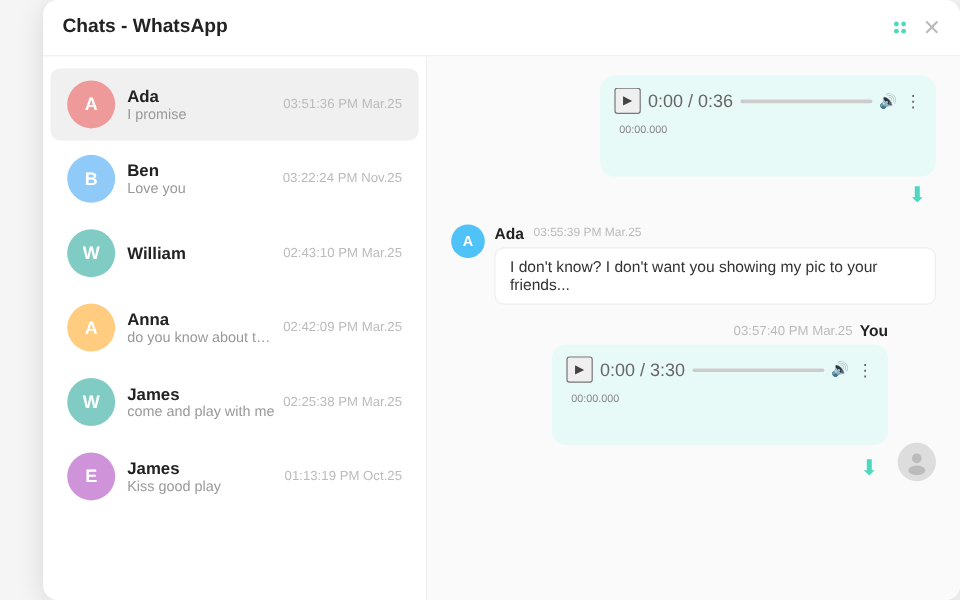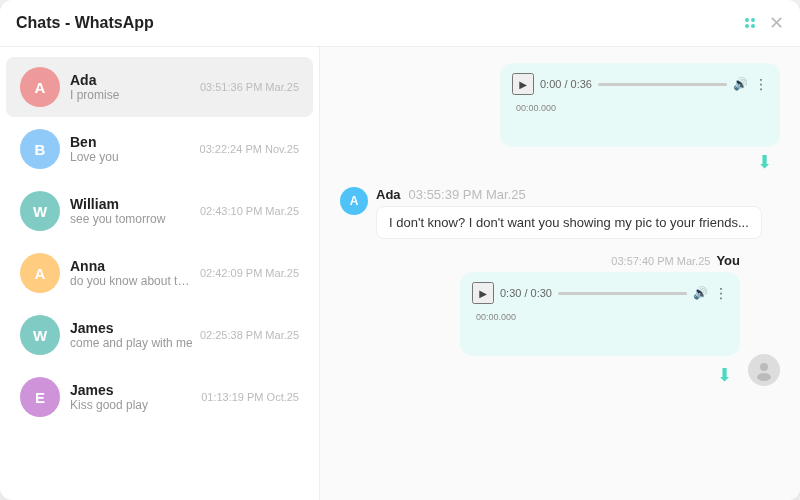--- a/index.html
+++ b/index.html
@@ -13,20 +13,21 @@
     }
     .window {
       width: 800px;
       height: 500px;
       background: #fff;
       border-radius: 12px;
       box-shadow: 0 4px 24px rgba(0,0,0,0.12);
       display: flex;
       flex-direction: column;
       overflow: hidden;
+      margin-left: 36px;
     }
     .title-bar {
       display: flex;
       align-items: center;
       justify-content: space-between;
       padding: 12px 16px;
       border-bottom: 1px solid #eee;
       flex-shrink: 0;
     }
     .title-bar-left {
@@ -145,21 +146,21 @@
       width: 22px;
       height: 22px;
       display: flex;
       align-items: center;
       justify-content: center;
       cursor: pointer;
       font-size: 10px;
       color: #444;
     }
     .time-display {
-      font-size: 11px;
+      font-size: 15px;
       color: #666;
     }
     .progress-bar {
       flex: 1;
       height: 3px;
       background: #ccc;
       border-radius: 2px;
       position: relative;
     }
     .progress-fill {
@@ -230,21 +231,21 @@
       display: flex;
       align-items: center;
       gap: 8px;
     }
     .msg-sender {
       font-size: 13px;
       font-weight: 600;
       color: #222;
     }
     .msg-timestamp {
-      font-size: 13px;
+      font-size: 10px;
       color: #bbb;
     }
     .msg-text {
       font-size: 13px;
       color: #333;
       background: #fff;
       border-radius: 8px;
       padding: 8px 12px;
       border: 1px solid #eee;
       display: inline-block;
@@ -325,21 +326,20 @@
     <div class="chat-info">
       <div class="chat-name">Ben</div>
       <div class="chat-preview">Love you</div>
     </div>
     <div class="chat-time">03:22:24 PM Nov.25</div>
   </div>
         <div class="chat-item">
     <div class="avatar" style="background:#80cbc4">W</div>
     <div class="chat-info">
       <div class="chat-name">William</div>
-      <div class="chat-preview">see you tomorrow</div>
     </div>
     <div class="chat-time">02:43:10 PM Mar.25</div>
   </div>
         <div class="chat-item">
     <div class="avatar" style="background:#ffcc80">A</div>
     <div class="chat-info">
       <div class="chat-name">Anna</div>
       <div class="chat-preview">do you know about that</div>
     </div>
     <div class="chat-time">02:42:09 PM Mar.25</div>
@@ -470,21 +470,21 @@
 
         <div class="msg-outgoing">
           <div class="msg-outgoing-info">
             <div class="outgoing-header">
               <span class="outgoing-timestamp">03:57:40 PM Mar.25</span>
               <span class="outgoing-you">You</span>
             </div>
             <div class="voice-bubble">
               <div class="voice-controls">
                 <button class="play-btn">▶</button>
-                <span class="time-display">0:30 / 0:30</span>
+                <span class="time-display">0:00 / 3:30</span>
                 <div class="progress-bar">
                   <div class="progress-fill"></div>
                 </div>
                 <span class="volume-icon">🔊</span>
                 <span class="more-icon">⋮</span>
               </div>
               <div style="position:relative;">
                 <div class="waveform" id="waveform2">
                   <span class="waveform-time">00:00.000</span>
                 <div class="bar red" style="height: 4px;"></div>

